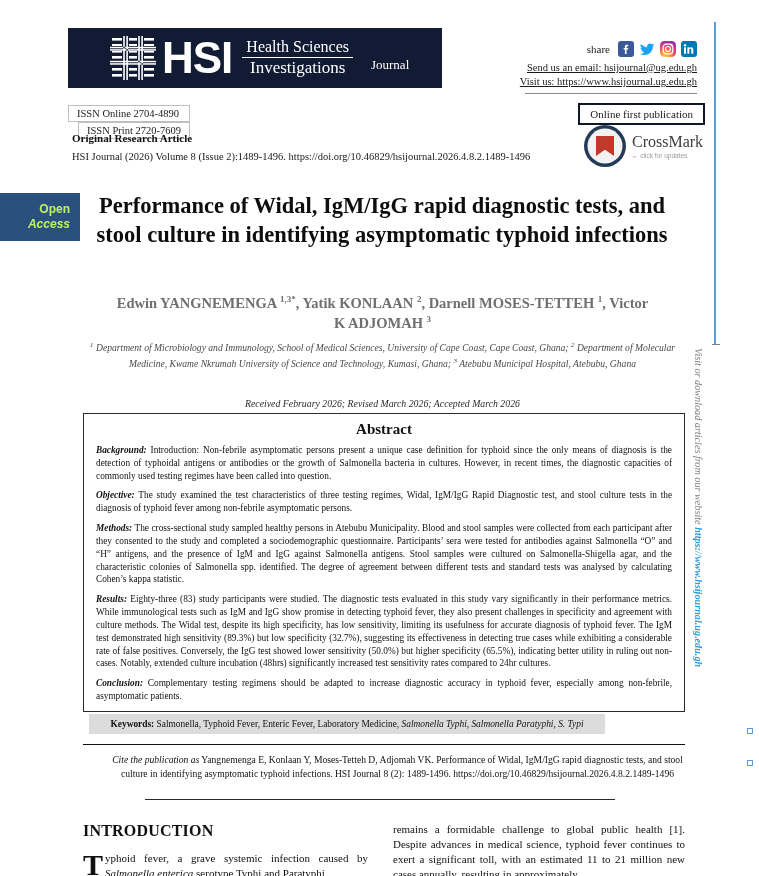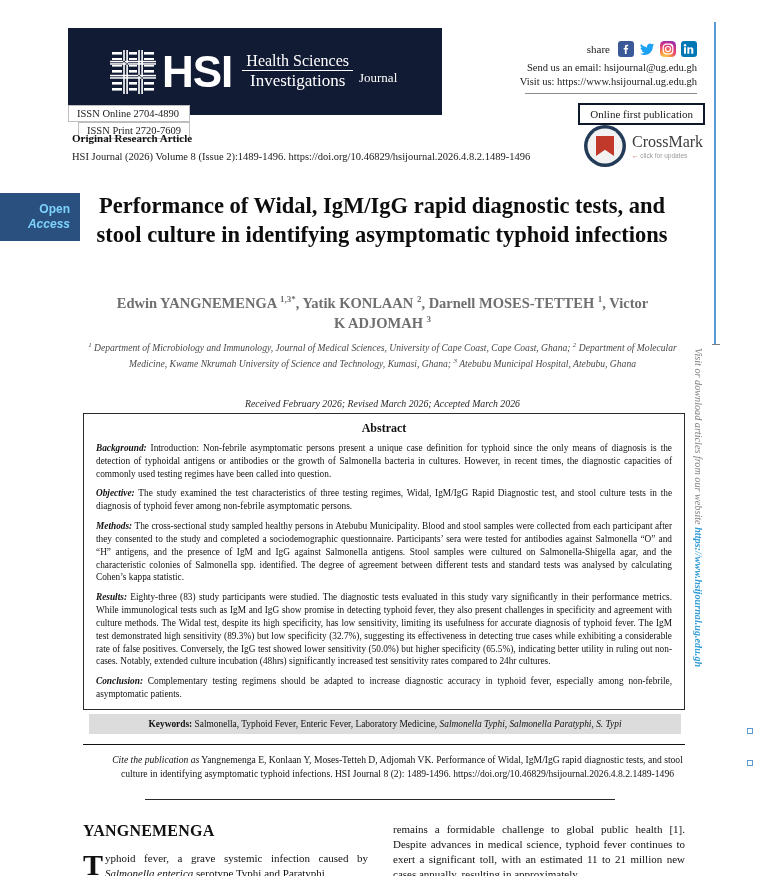--- a/index.html
+++ b/index.html
@@ -11,37 +11,37 @@
     color: #111;
     overflow: hidden;
     position: relative;
   }
 
   .page { position: relative; width: 759px; height: 876px; }
 
   
   .masthead {
     position: absolute; left: 68px; top: 28px;
-    width: 374px; height: 87px;
+    width: 374px; height: 60px;
     background: #121b34;
     display: flex; align-items: center;
   }
   .logo-weave {
     margin-left: 42px; width: 46px; height: 44px;
     position: relative;
   }
   .hsi-letters {
     margin-left: 6px;
     color: #ffffff;
     font-family: "Liberation Sans", sans-serif;
     font-weight: bold; font-size: 44px; letter-spacing: -1px;
     line-height: 1;
   }
   .journal-words {
-    margin-left: 10px; color: #fff; display: flex; align-items: center;
+    margin-left: 10px; color: #fff; display: flex; align-items: center; gap: 12px;
   }
   .jw-stack { display: flex; flex-direction: column; line-height: 1.05; }
   .jw-top {
     font-size: 16px; padding: 0 4px 1px 4px;
     border-bottom: 1.5px solid #fff; text-align: center;
   }
   .jw-bot { font-size: 17px; padding: 1px 4px 0 4px; text-align: center; }
   .jw-journal { font-size: 13px; margin-left: 6px; align-self: flex-end; padding-bottom: 4px; }
 
   
@@ -52,21 +52,21 @@
   }
   .issn-box + .issn-box { margin-left: 10px; }
 
   
   .share-block { position: absolute; right: 62px; top: 41px; text-align: right; }
   .share-line { display: flex; align-items: center; justify-content: flex-end; gap: 5px; }
   .share-label { font-size: 11px; color: #222; margin-right: 3px; }
   .sicon { width: 16px; height: 16px; border-radius: 3px; display: inline-block;
            position: relative; flex: 0 0 auto; }
   .sicon svg { display: block; }
-  .contact-lines { margin-top: 4px; font-size: 10.5px; color: #1a1a1a; line-height: 1.35; }
+  .contact-lines { margin-top: 4px; font-size: 10.5px; color: #1a1a1a; line-height: 1.35; text-decoration: underline; }
   .contact-rule { margin-top: 4px; border-top: 1px solid #8a8a8a; width: 172px; margin-left: auto; }
 
   
   .online-first {
     position: absolute; right: 54px; top: 103px;
     border: 2px solid #0f172a; padding: 3px 10px;
     font-size: 11px; color: #1a1a1a; background: #fff;
   }
 
   
@@ -83,21 +83,21 @@
   .crossmark { position: absolute; left: 583px; top: 124px; display: flex; align-items: center; }
   .cm-badge { width: 44px; height: 44px; position: relative; }
   .cm-text { margin-left: 5px; }
   .cm-title { font-family: "Liberation Serif", serif; font-size: 16px; color: #3d3d3d; line-height: 1; }
   .cm-sub { font-family: "Liberation Sans", sans-serif; font-size: 6.5px; color: #9a9a9a; margin-top: 2px; }
   .cm-sub .arrow { color: #c0392b; }
 
   
   .oa-tab {
     position: absolute; left: 0; top: 193px; width: 80px; height: 48px;
-    background: #2a5080; color: #7dd3fc;
+    background: #2a5080; color: #bef264;
     font-family: "Liberation Sans", sans-serif; font-size: 12px;
     display: flex; flex-direction: column; align-items: flex-end;
     justify-content: center; padding-right: 10px; line-height: 1.25;
   }
   .oa-tab .b { font-weight: bold; }
   .oa-tab .i { font-weight: bold; font-style: italic; }
 
   
   .title {
     position: absolute; left: 92px; top: 192px; width: 580px;
@@ -126,31 +126,31 @@
     position: absolute; left: 80px; top: 398px; width: 605px;
     text-align: center; font-size: 9.8px; font-style: italic; color: #2a2a2a;
   }
 
   
   .abs-box {
     position: absolute; left: 83px; top: 413px; width: 602px;
     border: 1px solid #2b2b2b; background: #fff;
     padding: 7px 12px 8px 12px;
   }
-  .abs-head { text-align: center; font-size: 12px; font-weight: bold; margin-bottom: 6px; }
+  .abs-head { text-align: center; font-size: 15px; font-weight: bold; margin-bottom: 6px; }
   .abs-p {
     font-size: 9.3px; line-height: 1.38; text-align: justify;
     color: #111; margin: 0 0 7px 0;
   }
   .abs-p:last-child { margin-bottom: 0; }
   .abs-p .lbl { font-weight: bold; font-style: italic; }
 
   
   .kw-box {
-    position: absolute; left: 89px; top: 714px; width: 592px;
+    position: absolute; left: 89px; top: 714px; width: 516px;
     background: #dcdcdc; padding: 5px 10px;
     font-size: 9.4px; color: #111; text-align: center;
   }
   .kw-box .lbl { font-weight: bold; }
   .kw-box .it { font-style: italic; }
 
   
   .cite-rule-top {
     position: absolute; left: 83px; top: 744px; width: 602px;
     border-top: 1.6px solid #111;
@@ -334,21 +334,21 @@
     <span class="i">Access</span>
   </div>
 
   <div class="title">Performance of Widal, IgM/IgG rapid diagnostic tests, and stool culture in identifying asymptomatic typhoid infections</div>
 
   <div class="authors">
     <span><span>Edwin YANGNEMENGA</span> <sup>1,3*</sup></span><span>, </span><span><span>Yatik KONLAAN</span> <sup>2</sup></span><span>, </span><span><span>Darnell MOSES-TETTEH</span> <sup>1</sup></span><span>, </span><span><span>Victor K ADJOMAH</span> <sup>3</sup></span>
   </div>
 
   <div class="affils">
-    <sup>1</sup> <span>Department of Microbiology and Immunology, Journal of Medical Sciences, University of Cape Coast, Cape Coast, Ghana;</span>
+    <sup>1</sup> <span>Department of Microbiology and Immunology, School of Medical Sciences, University of Cape Coast, Cape Coast, Ghana;</span>
     <sup>2</sup> <span>Department of Molecular Medicine, Kwame Nkrumah University of Science and Technology, Kumasi, Ghana;</span>
     <sup>3</sup> <span>Atebubu Municipal Hospital, Atebubu, Ghana</span>
   </div>
 
   <div class="dates">Received February 2026; Revised March 2026; Accepted March 2026</div>
 
   <div class="abs-box">
     <div class="abs-head">Abstract</div>
     <p class="abs-p"><span class="lbl">Background:</span> <span>Introduction: Non-febrile asymptomatic persons present a unique case definition for typhoid since the only means of diagnosis is the detection of typhoidal antigens or antibodies or the growth of Salmonella bacteria in cultures. However, in recent times, the diagnostic capacities of commonly used testing regimes have been called into question.</span></p>
     <p class="abs-p"><span class="lbl">Objective:</span> <span>The study examined the test characteristics of three testing regimes, Widal, IgM/IgG Rapid Diagnostic test, and stool culture tests in the diagnosis of typhoid fever among non-febrile asymptomatic persons.</span></p>
@@ -363,21 +363,21 @@
     <span class="it">Salmonella Typhi, Salmonella Paratyphi, S. Typi</span>
   </div>
 
   <div class="cite-rule-top"></div>
   <div class="cite-block">
     <span class="it">Cite the publication as</span>
     <span>Yangnemenga E, Konlaan Y, Moses-Tetteh D, Adjomah VK. Performance of Widal, IgM/IgG rapid diagnostic tests, and stool culture in identifying asymptomatic typhoid infections. HSI Journal 8 (2): 1489-1496. https://doi.org/10.46829/hsijournal.2026.4.8.2.1489-1496</span>
   </div>
   <div class="cite-rule-bot"></div>
 
-  <div class="intro-head">YANGNEMENGA</div>
+  <div class="intro-head">INTRODUCTION</div>
   <div class="col-left">
     <span class="dropcap">T</span><span>yphoid fever, a grave systemic infection caused by </span><span class="it">Salmonella enterica</span><span> serotype Typhi and Paratyphi,</span>
   </div>
   <div class="col-right">remains a formidable challenge to global public health  [1]. Despite advances in medical science, typhoid fever continues to exert a significant toll, with an estimated 11 to 21 million new cases annually, resulting in approximately</div>
 
   <div class="side-rule"></div>
   <div class="side-dash"></div>
   <div class="side-vert">
     <span>Visit or download articles from our website </span><span class="url">https://www.hsijournal.ug.edu.gh</span>
   </div>

